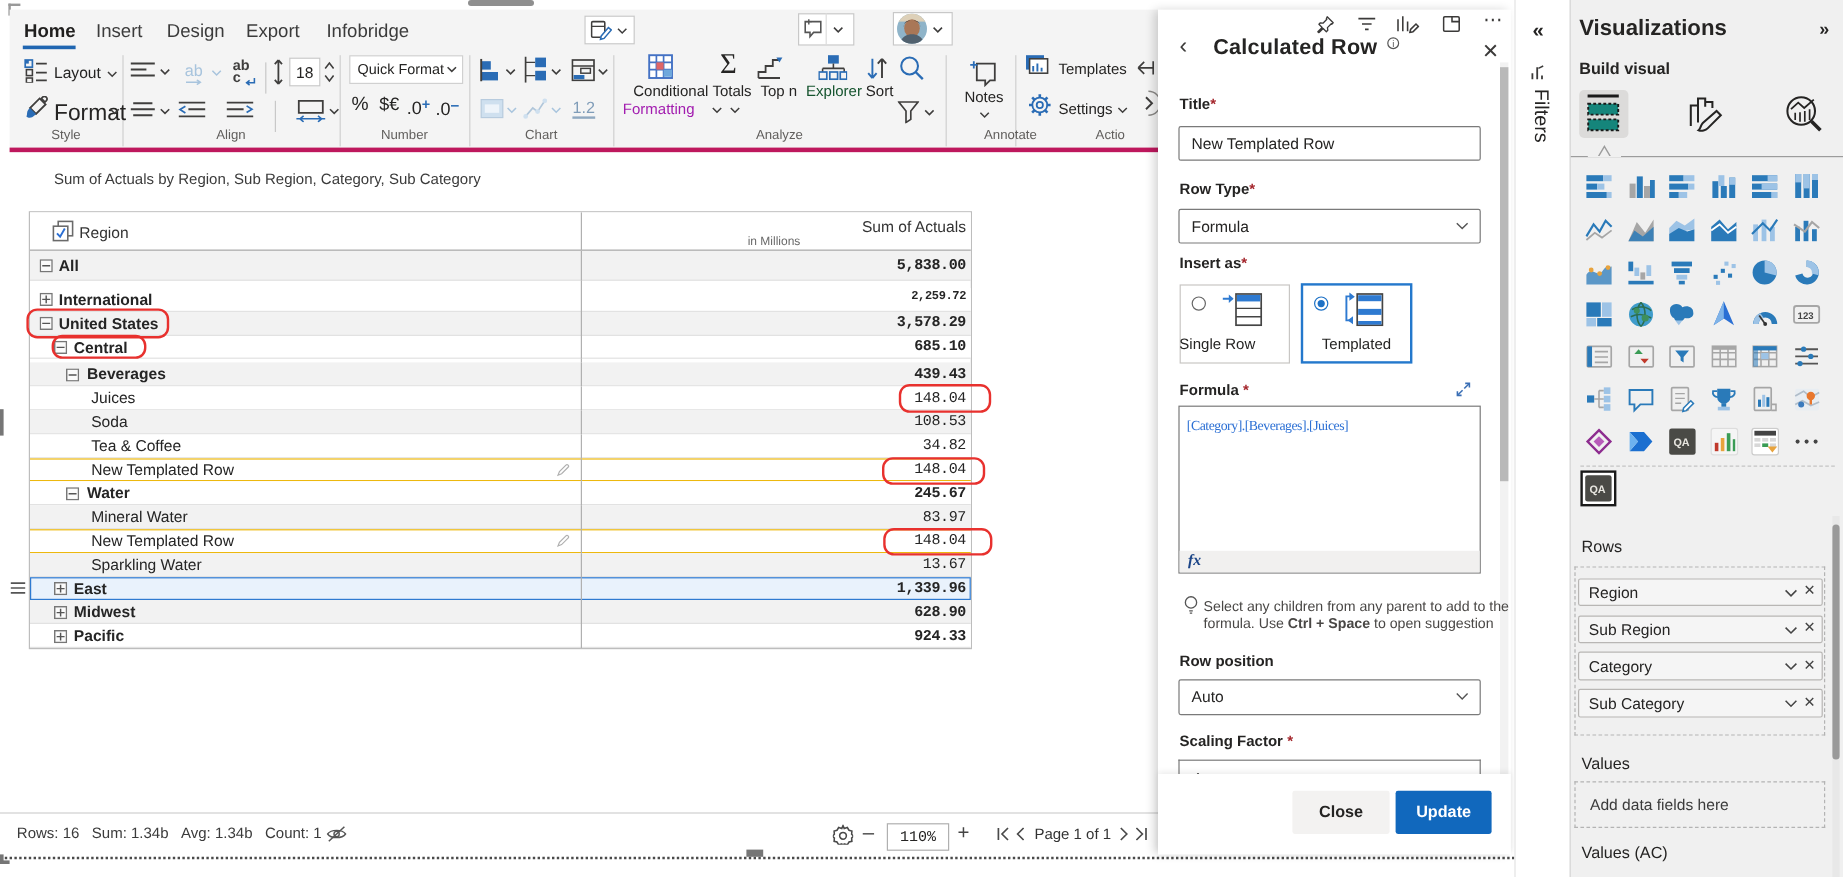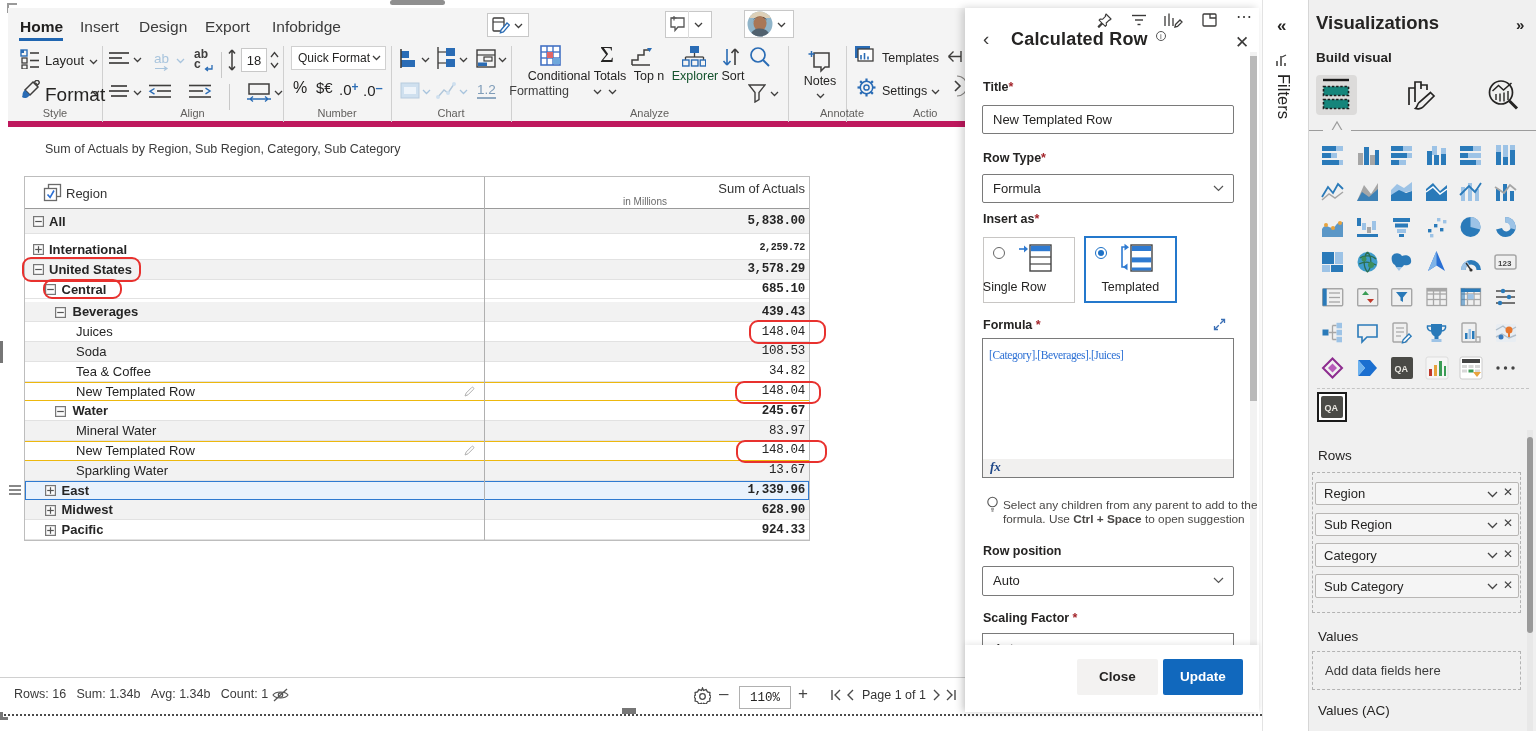--- a/index.html
+++ b/index.html
@@ -10,21 +10,21 @@
   svg { display:block; }
 </style>
 </head>
 <body>
 <div id="stage">
 
   <div class="abs" style="left:390px;top:0;width:55px;height:5px;background:#8f8f8f;border-radius:3px;"></div>
 
   <div class="abs" style="left:7px;top:3px;width:10px;height:10px;border-left:2px solid #9a9a9a;border-top:2px solid #9a9a9a;"></div>
 
-  <div id="ribbon" class="abs" style="left:8px;top:8px;width:957px;height:119px;background:#f4f4f4;border-bottom:6px solid #be185d;">
+  <div id="ribbon" class="abs" style="left:8px;top:8px;width:957px;height:119px;background:#f4f4f4;border-bottom:4px solid #be185d;">
 
     <div class="abs" style="left:12px;top:10px;font-size:15.5px;color:#201f1e;font-weight:bold;">Home</div>
     <div class="abs" style="left:11px;top:30px;width:44px;height:3px;background:#2066b1;"></div>
     <div class="abs" style="left:72px;top:10px;font-size:15.5px;color:#3b3b3b;">Insert</div>
     <div class="abs" style="left:131px;top:10px;font-size:15.5px;color:#3b3b3b;">Design</div>
     <div class="abs" style="left:197px;top:10px;font-size:15.5px;color:#3b3b3b;">Export</div>
     <div class="abs" style="left:264px;top:10px;font-size:15.5px;color:#3b3b3b;">Infobridge</div>
 
     <div class="abs" style="left:94px;top:38px;width:1px;height:76px;background:#d0d0d0;"></div>
     <div class="abs" style="left:275px;top:38px;width:1px;height:76px;background:#d0d0d0;"></div>
@@ -185,21 +185,21 @@
 <svg class="abs" style="left:532px;top:37px;" width="21" height="21" viewBox="0 0 21 21">
           <rect x="1" y="1" width="19" height="19" fill="#fff" stroke="#4472c4" stroke-width="1.6"></rect>
           <line x1="1" y1="7" x2="20" y2="7" stroke="#4472c4" stroke-width="1.4"></line>
           <line x1="1" y1="13" x2="20" y2="13" stroke="#4472c4" stroke-width="1.4"></line>
           <line x1="7" y1="1" x2="7" y2="20" stroke="#4472c4" stroke-width="1.4"></line>
           <line x1="13" y1="1" x2="13" y2="20" stroke="#4472c4" stroke-width="1.4"></line>
           <rect x="7" y="7" width="6" height="6" fill="#e06666"></rect>
           <rect x="13" y="13" width="7" height="6" fill="#6fa8dc"></rect>
         </svg>
 <div class="abs" style="left:511px;top:61px;width:80px;text-align:center;font-size:12.5px;color:#252423;">Conditional</div>
-<div class="abs" style="left:485px;top:76px;width:76px;text-align:right;font-size:12.5px;color:#404040;">Formatting</div>
+<div class="abs" style="left:511px;top:76px;width:76px;text-align:left;font-size:12.5px;color:#a21caf;">Formatting</div>
 <svg class="abs" style="left:585px;top:81px;" width="9" height="6" viewBox="0 0 9 6">
           <path d="M1 1 l3.5 3.5 L8 1" fill="none" stroke="#3f3e3d" stroke-width="1.3"></path>
         </svg>
 <div class="abs" style="left:592px;top:33px;font-size:24px;color:#252423;font-family:'Liberation Serif',serif;">Σ</div>
 <div class="abs" style="left:582px;top:61px;width:40px;text-align:center;font-size:12.5px;color:#252423;">Totals</div>
 <svg class="abs" style="left:600px;top:81px;" width="9" height="6" viewBox="0 0 9 6">
           <path d="M1 1 l3.5 3.5 L8 1" fill="none" stroke="#3f3e3d" stroke-width="1.3"></path>
         </svg>
 <svg class="abs" style="left:623px;top:39px;" width="22" height="19" viewBox="0 0 22 19">
           <path d="M1 18 v-5 h6 v-5 h6 v-5 h6" fill="none" stroke="#3f3e3d" stroke-width="1.5"></path>

